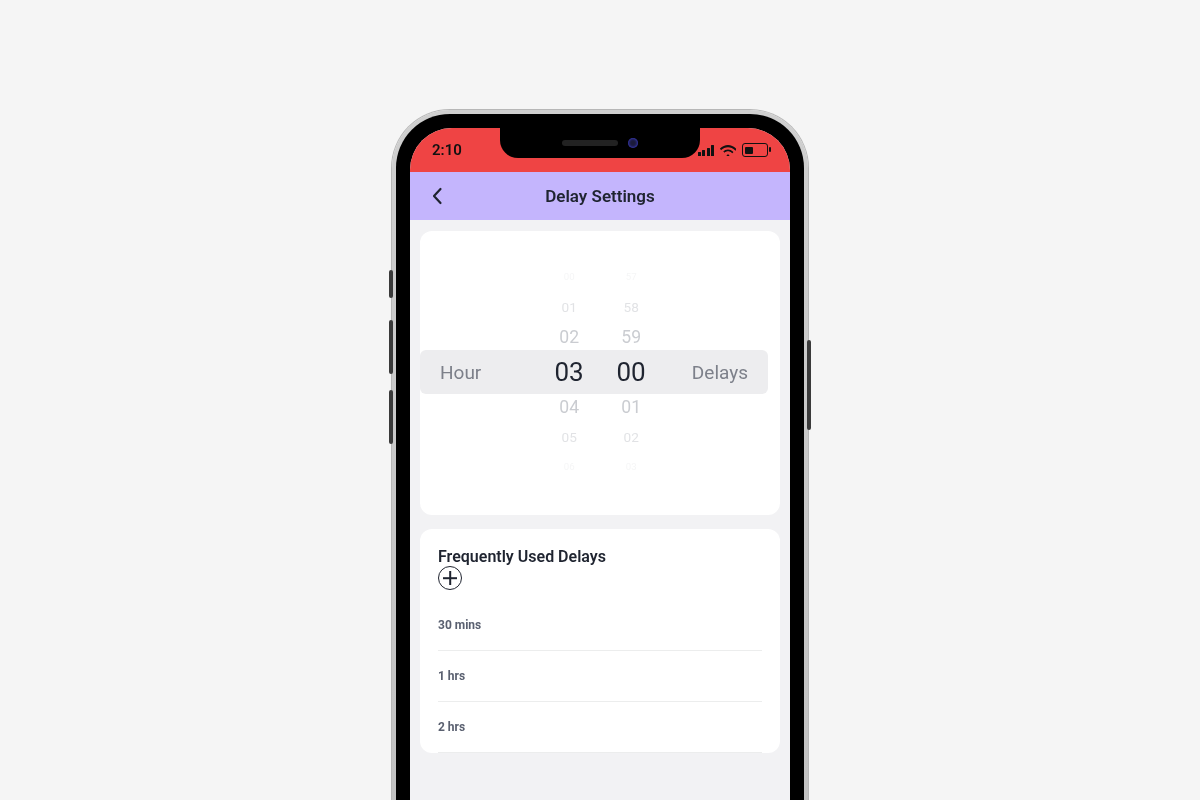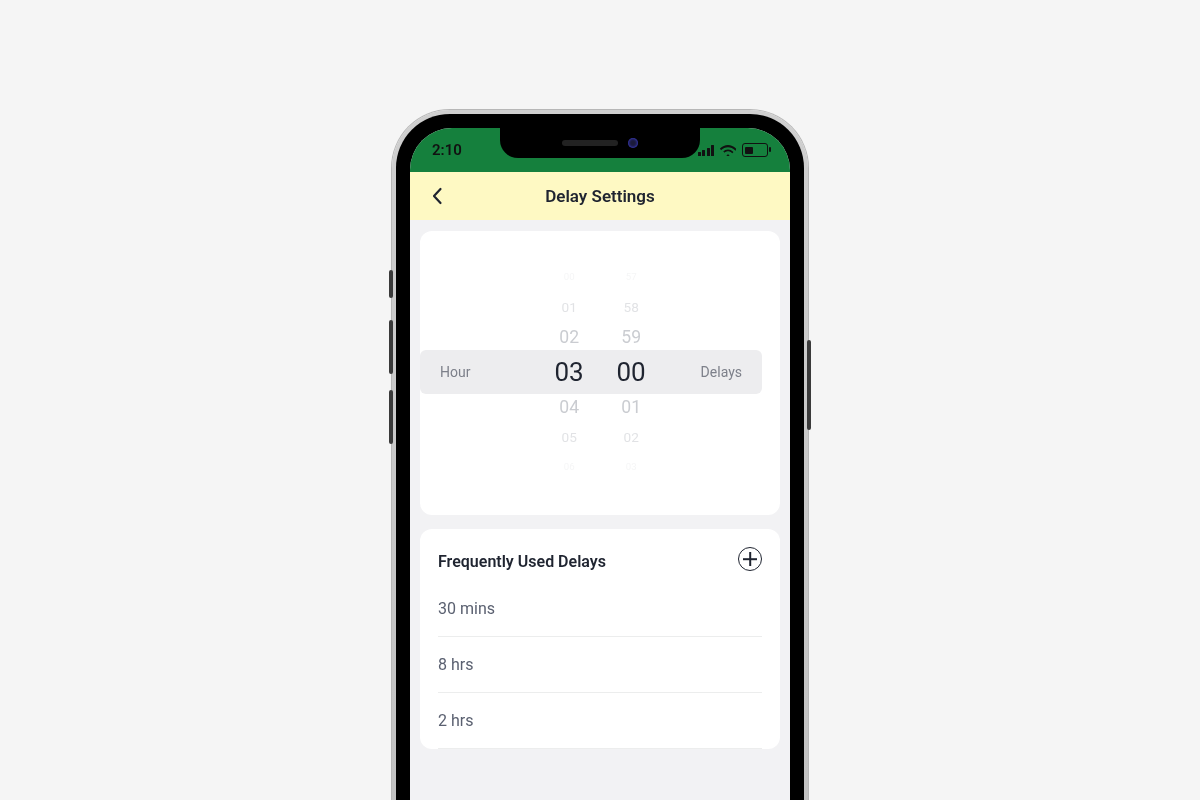--- a/index.html
+++ b/index.html
@@ -70,21 +70,21 @@
     align-items: center;
     justify-content: center;
     gap: 10px;
   }
   .speaker { width: 56px; height: 6px; background: #222; border-radius: 3px; }
   .cam { width: 10px; height: 10px; background: #1b1b3a; border-radius: 50%; box-shadow: inset 0 0 3px #4a4aff; }
 
   
   .status-bar {
     height: 44px;
-    background: #15803d;
+    background: #ef4444;
     display: flex;
     align-items: center;
     justify-content: space-between;
     padding: 0 22px;
     font-size: 15px;
     font-weight: 600;
     color: #111;
     position: relative;
     z-index: 10;
   }
@@ -92,21 +92,21 @@
   .bars { display: flex; align-items: flex-end; gap: 1.5px; height: 11px;}
   .bars span { width: 3px; background: #111; border-radius: .5px;}
   .bars span:nth-child(1){height:4px;} .bars span:nth-child(2){height:6px;}
   .bars span:nth-child(3){height:8px;} .bars span:nth-child(4){height:11px;}
   .battery { position: relative; width: 24px; height: 12px; border:1.5px solid #111; border-radius:3px; display:flex; align-items:center;}
   .battery::after{content:"";position:absolute;right:-4px;top:3px;width:2px;height:5px;background:#111;border-radius:1px;}
   .battery i{display:block;width:35%;height:7px;margin-left:1.5px;background:#111;border-radius:1px;}
 
   
   .nav {
-    background: #fef9c3;
+    background: #c4b5fd;
     height: 48px;
     display: flex;
     align-items: center;
     justify-content: center;
     position: relative;
     border-bottom: 1px solid #f2f2f4;
   }
   .nav .back {
     position: absolute;
     left: 18px;
@@ -146,61 +146,62 @@
     justify-content: center;
     line-height: 1;
   }
   .opt   { height: 30px; display:flex; align-items:center; font-size: 20px; color: #b9bcc2; font-weight: 400; }
   .opt.f1{ transform: scale(.88); opacity:.75; }
   .opt.f2{ transform: scale(.68); opacity:.42; }
   .opt.f3{ transform: scale(.48); opacity:.14; }
   .sel   { height: 40px; display:flex; align-items:center; font-size: 26px; color: #1f2430; font-weight: 400; }
   .sel-band {
     position: absolute;
-    left: 0; right: 18px;
+    left: 0; right: 12px;
     top: 50%;
     transform: translateY(-50%);
     height: 44px;
     background: #ededef;
     border-radius: 6px;
     display: flex;
     align-items: center;
     justify-content: space-between;
     padding: 0 20px;
-    font-size: 14px;
+    font-size: 19px;
     color: #7d808a;
     z-index: 0;
   }
   .picker-cols { z-index: 1; }
 
   
   .freq-head {
     display: flex;
-    align-items: flex-end;
+    align-items: flex-start;
     justify-content: space-between;
     padding: 18px 18px 10px;
+    flex-direction: column;
   }
   .freq-title { font-size: 16px; font-weight: 600; color: #1f2430; }
   .plus {
     width: 22px; height: 22px;
     border: 1.6px solid #1f2430;
     border-radius: 50%;
     position: relative;
   }
   .plus::before, .plus::after{
     content:"";position:absolute;background:#1f2430;
   }
   .plus::before{ left:50%; top:4px; bottom:4px; width:1.6px; transform:translateX(-50%);}
   .plus::after { top:50%; left:4px; right:4px; height:1.6px; transform:translateY(-50%);}
   .freq-list { padding: 0 18px; }
   .freq-item {
     padding: 18px 0;
     border-bottom: 1px solid #eceded;
-    font-size: 16px;
-    font-weight: 400;
+    font-size: 12px;
+    font-weight: 700;
     color: #5a6070;
   }
 </style>
 </head>
 <body>
 
 <div class="stage">
   <div class="phone">
     <div class="side-btn side-l1"></div>
     <div class="side-btn side-l2"></div>
@@ -273,21 +274,21 @@
 
           <div class="card">
             <div class="freq-head">
               <span class="freq-title">Frequently Used Delays</span>
               <span class="plus">
                 
               </span>
             </div>
             <div class="freq-list">
               <div class="freq-item">30 mins</div>
-              <div class="freq-item">8 hrs</div>
+              <div class="freq-item">1 hrs</div>
               <div class="freq-item">2 hrs</div>
             </div>
           </div>
         </div>
 
       </div>
     </div>
   </div>
 </div>
 

